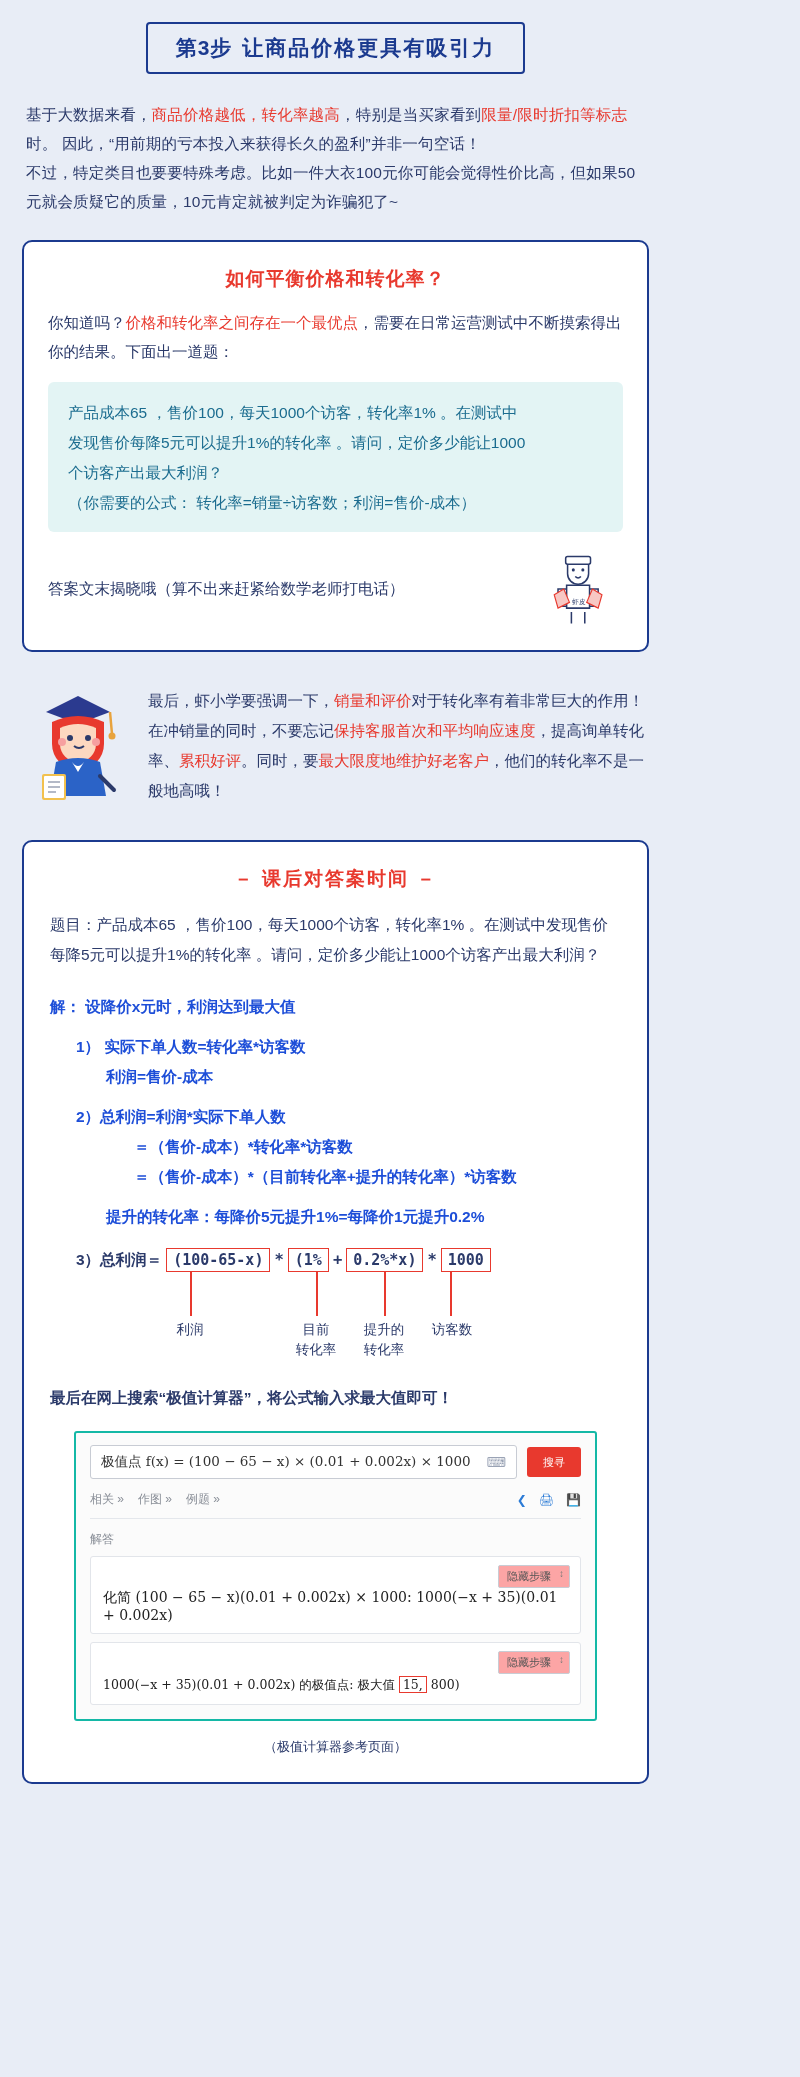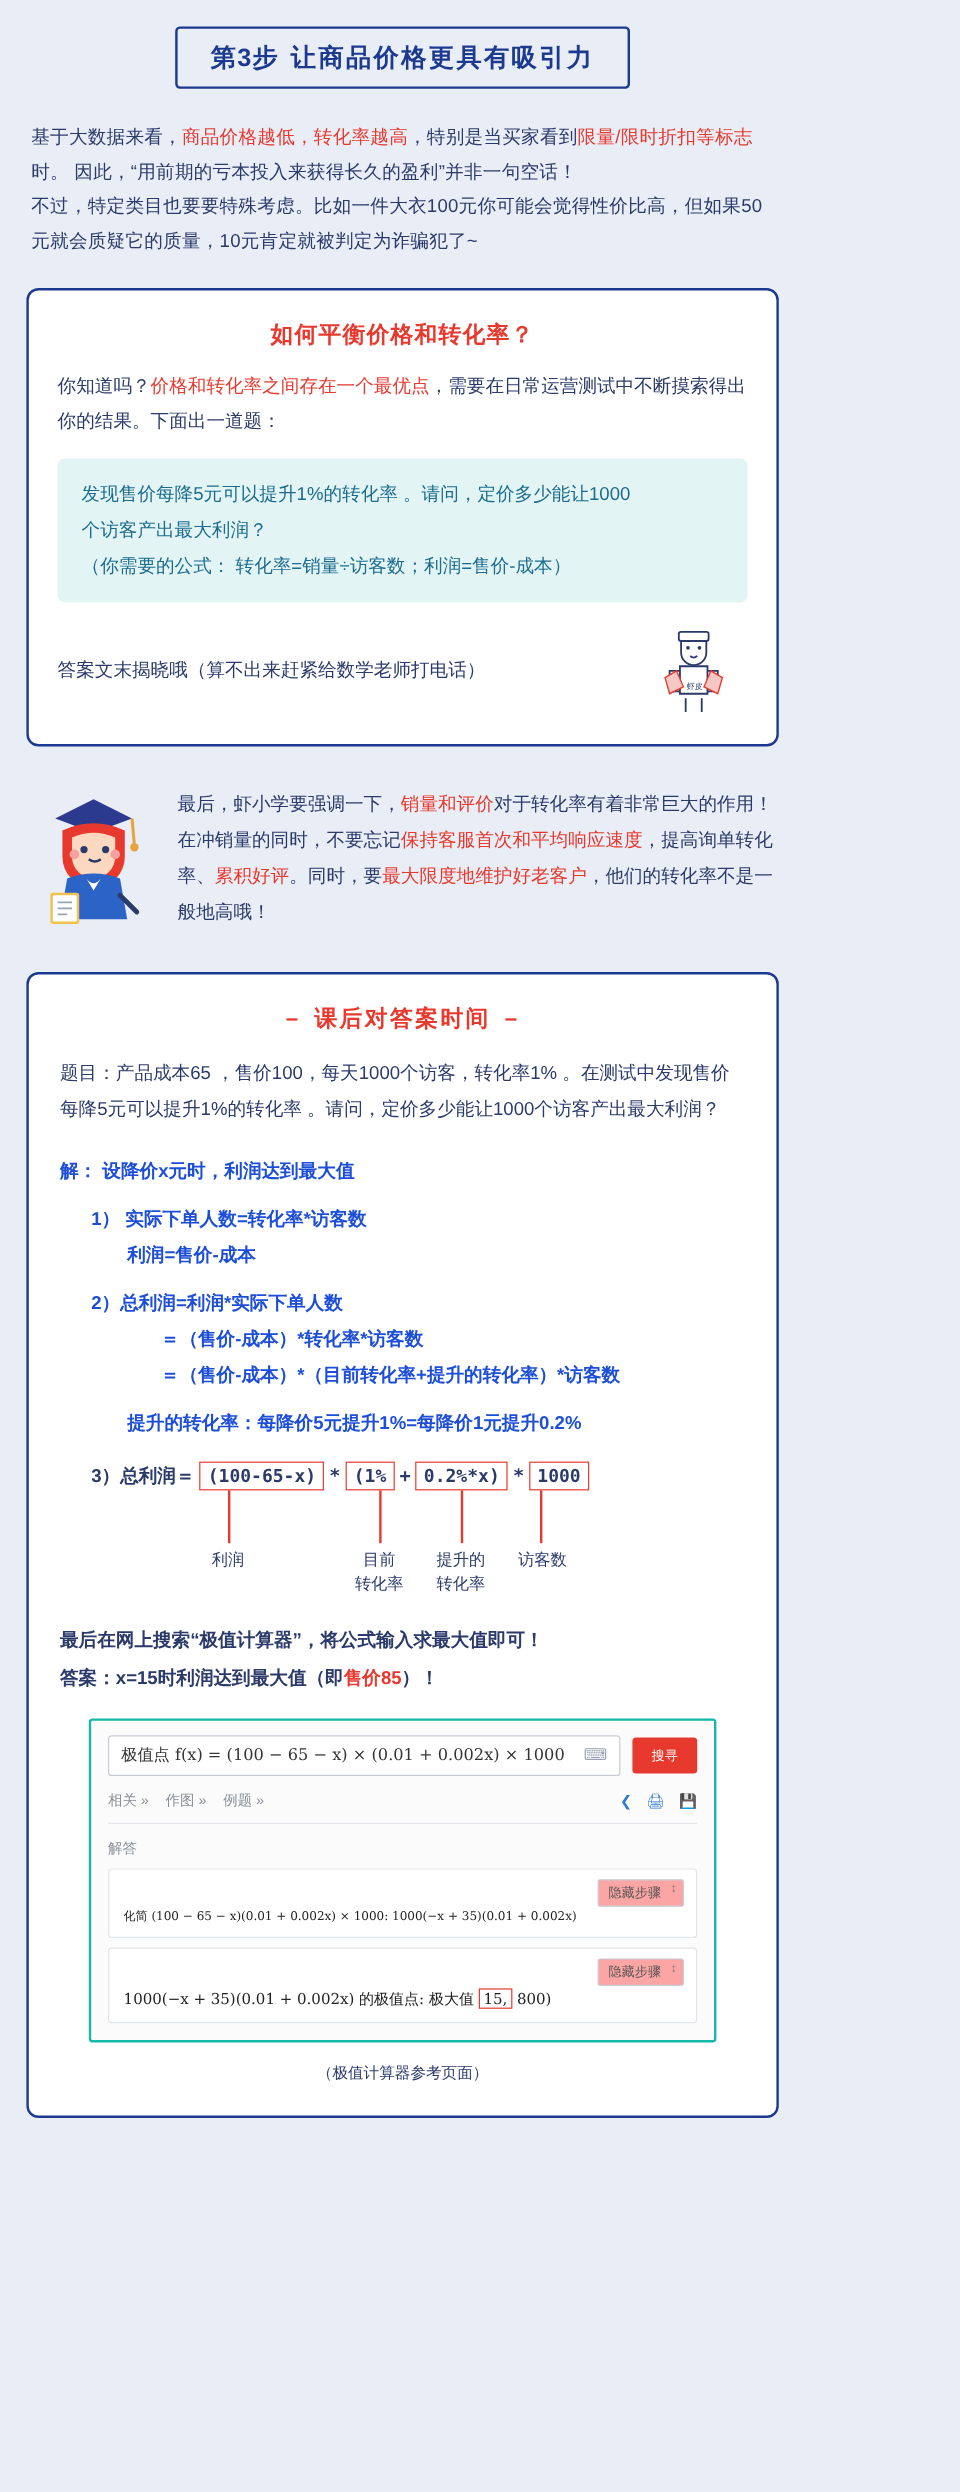--- a/index.html
+++ b/index.html
@@ -273,21 +273,21 @@
   .shot-dropdown:after {
     content: "\2195";
     position: absolute;
     right: 5px;
     top: 2px;
     font-size: 10px;
     color: #777;
   }
   .shot-formula {
     font-family: "DejaVu Serif", serif;
-    font-size: 10px;
+    font-size: 14px;
     color: #222;
     margin-top: 22px;
   }
   .shot-formula2 {
     font-family: "DejaVu Serif", serif;
     font-size: 12.5px;
     color: #222;
     margin-top: 24px;
   }
   .mini-redbox {
@@ -318,20 +318,21 @@
     <span>不过，特定类目也要要特殊考虑。比如一件大衣100元你可能会觉得性价比高，但如果50元就会质疑它的质量，10元肯定就被判定为诈骗犯了~</span>
   </div>
 
   <div class="card">
     <div class="card-title">如何平衡价格和转化率？</div>
     <div class="card-p">
       <span>你知道吗？</span><span class="hl-red">价格和转化率之间存在一个最优点</span><span>，需要在日常运营测试中不断摸索得出你的结果。下面出一道题：</span>
     </div>
 
     <div class="question-box">
+      <p>产品成本65 ，售价100，每天1000个访客，转化率1% 。在测试中</p>
       <p>发现售价每降5元可以提升1%的转化率 。请问，定价多少能让1000</p>
       <p>个访客产出最大利润？</p>
       <p class="formula">（你需要的公式： 转化率=销量÷访客数；利润=售价-成本）</p>
     </div>
 
     <div class="answer-note-row">
       <div class="answer-note">答案文末揭晓哦（算不出来赶紧给数学老师打电话）</div>
       <svg class="mascot-sm" viewBox="0 0 90 80">
         <g fill="none" stroke="#2b3a6a" stroke-width="1.6">
           <rect x="30" y="6" width="26" height="8" rx="2"></rect>
@@ -420,23 +421,20 @@
         <div class="callout-lbl" style="left:264px; top:48px; white-space:pre-line;">提升的
 转化率</div>
 
         <div class="callout-line" style="left:330px; height:44px;"></div>
         <div class="callout-lbl" style="left:332px; top:48px;">访客数</div>
       </div>
     </div>
 
     <div class="final-note">
       <div>最后在网上搜索“极值计算器”，将公式输入求最大值即可！</div>
-      <div>
-        <span>答案：x=15时利润达到最大值（即</span><span class="hl-red">售价85</span><span>）！</span>
-      </div>
     </div>
 
     <div class="shot">
       <div class="shot-searchrow">
         <div class="shot-input">
           <span>极值点 f(x) = (100 − 65 − x) × (0.01 + 0.002x) × 1000</span>
           <span style="color:#9aa3b5;">⌨</span>
         </div>
         <div class="shot-btn">搜寻</div>
       </div>

